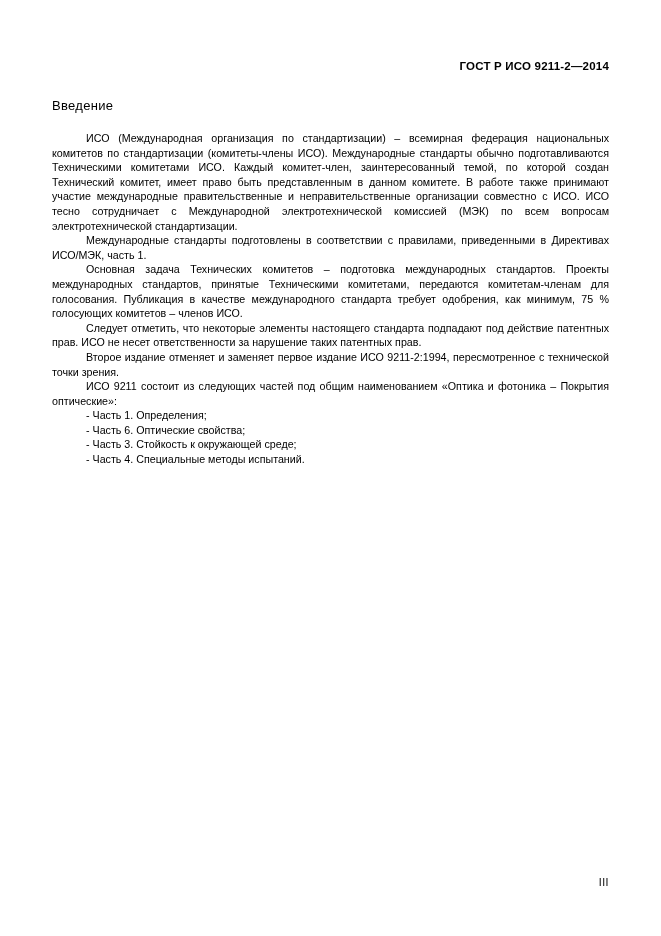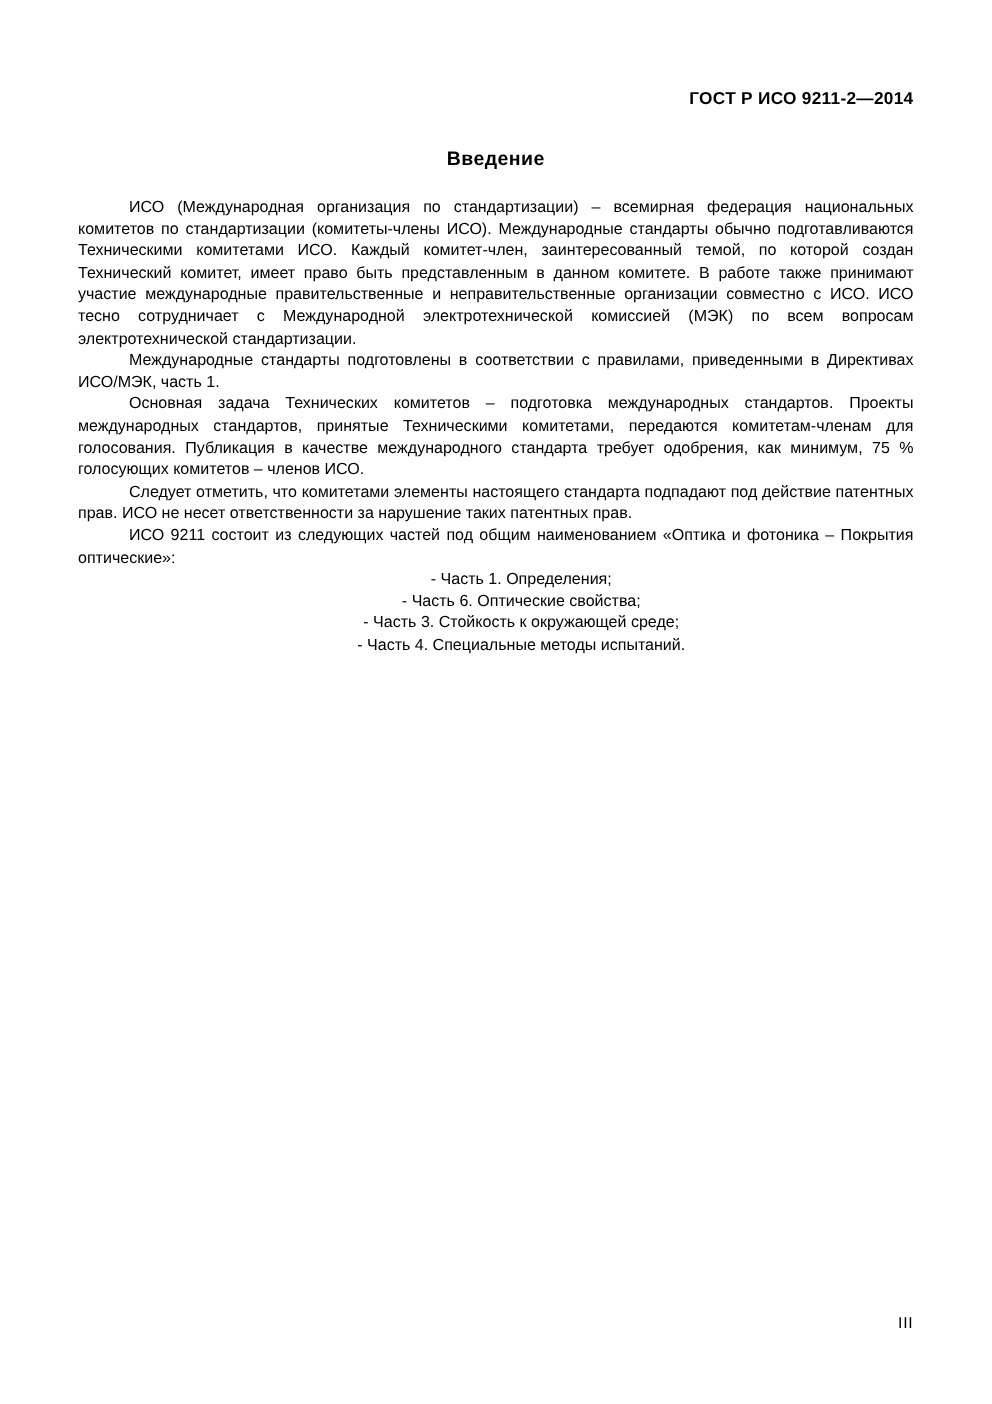--- a/index.html
+++ b/index.html
@@ -24,37 +24,37 @@
     padding: 60px 52px 40px 52px;
   }
   .doc-header {
     text-align: right;
     font-size: 11.5px;
     font-weight: bold;
     letter-spacing: 0.2px;
     margin: 0 0 26px 0;
   }
   .doc-title {
-    text-align: center;
+    text-align: left;
     font-size: 13px;
-    font-weight: bold;
+    font-weight: normal;
     margin: 0 0 18px 0;
     letter-spacing: 0.3px;
   }
   .body-text p {
     margin: 0;
     font-size: 10.7px;
     line-height: 14.6px;
     text-align: justify;
     text-indent: 34px;
     hyphens: none;
   }
   .body-text p.list-item {
     text-indent: 34px;
-    text-align: center;
+    text-align: left;
   }
   .page-number {
     position: absolute;
     right: 52px;
     bottom: 48px;
     font-size: 10.5px;
     letter-spacing: 0.5px;
     padding-left: 16px;
   }
 </style>
@@ -64,21 +64,22 @@
 <div class="page">
 
   <div class="doc-header">ГОСТ Р ИСО 9211-2—2014</div>
 
   <div class="doc-title">Введение</div>
 
   <div class="body-text">
     <p>ИСО (Международная организация по стандартизации) – всемирная федерация национальных комитетов по стандартизации (комитеты-члены ИСО). Международные стандарты обычно подготавливаются Техническими комитетами ИСО. Каждый комитет-член, заинтересованный темой, по которой создан Технический комитет, имеет право быть представленным в данном комитете. В работе также принимают участие международные правительственные и неправительственные организации совместно с ИСО. ИСО тесно сотрудничает с Международной электротехнической комиссией (МЭК) по всем вопросам электротехнической стандартизации.</p>
     <p>Международные стандарты подготовлены в соответствии с правилами, приведенными в Директивах ИСО/МЭК, часть 1.</p>
     <p>Основная задача Технических комитетов – подготовка международных стандартов. Проекты международных стандартов, принятые Техническими комитетами, передаются комитетам-членам для голосования. Публикация в качестве международного стандарта требует одобрения, как минимум, 75 % голосующих комитетов – членов ИСО.</p>
-    <p>Следует отметить, что комитетами элементы настоящего стандарта подпадают под действие патентных прав. ИСО не несет ответственности за нарушение таких патентных прав.</p>
+    <p>Следует отметить, что некоторые элементы настоящего стандарта подпадают под действие патентных прав. ИСО не несет ответственности за нарушение таких патентных прав.</p>
+    <p>Второе издание отменяет и заменяет первое издание ИСО 9211-2:1994, пересмотренное с технической точки зрения.</p>
     <p>ИСО 9211 состоит из следующих частей под общим наименованием «Оптика и фотоника – Покрытия оптические»:</p>
     <p class="list-item">- Часть 1. Определения;</p>
     <p class="list-item">- Часть 6. Оптические свойства;</p>
     <p class="list-item">- Часть 3. Стойкость к окружающей среде;</p>
     <p class="list-item">- Часть 4. Специальные методы испытаний.</p>
   </div>
 
   <div class="page-number">III</div>
 
 </div>

